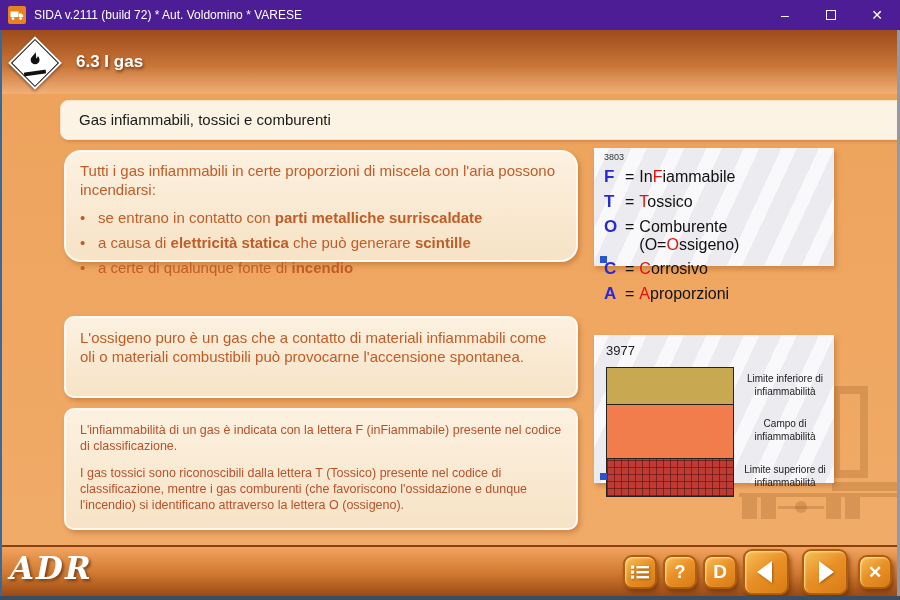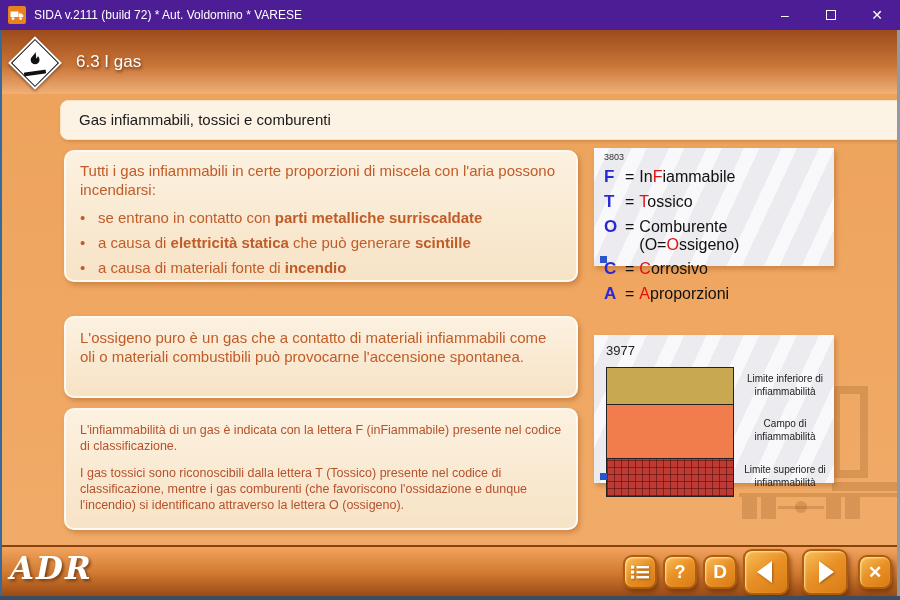--- a/index.html
+++ b/index.html
@@ -18,34 +18,34 @@
   .controls { margin-left:auto; display:flex; height:100%; }
   .ctrl { width:46px; height:100%; display:flex; align-items:center; justify-content:center; font-size:14px; color:#fff; }
   .ctrl-max span { display:block; width:10px; height:10px; border:1px solid #fff; }
 
   
   .header { position:absolute; top:30px; left:0; right:0; height:64px; background:linear-gradient(180deg,#9c4b1b 0%,#c97437 55%,#f0b077 100%); }
   .placard { position:absolute; left:16px; top:14px; width:38px; height:38px; background:#fff; transform:rotate(45deg); box-shadow:1px 1px 3px rgba(60,20,0,.55); }
   .placard-border { position:absolute; inset:2px; border:1px solid #111; }
   .placard-art { position:absolute; left:16px; top:14px; width:38px; height:38px; display:flex; flex-direction:column; align-items:center; justify-content:center; z-index:2; }
   .flame-bar { width:22px; height:4px; background:#111; transform:rotate(-8deg); margin-top:3px; border-radius:1px; }
-  .header-title { position:absolute; left:76px; top:50%; transform:translateY(-50%); font-size:17px; font-weight:normal; color:#fff; text-shadow:1px 2px 3px rgba(60,20,0,.65); }
+  .header-title { position:absolute; left:76px; top:50%; transform:translateY(-50%); font-size:17px; font-weight:bold; color:#fff; text-shadow:1px 2px 3px rgba(60,20,0,.65); }
 
   
   .content { position:absolute; top:94px; left:2px; right:3px; height:451px; background:linear-gradient(180deg,#eda35c,#f1ab68); overflow:hidden; }
 
   
   .wm { position:absolute; background:rgba(150,95,35,.28); }
   .wm-ring { background:transparent; border:8px solid rgba(150,95,35,.28); }
 
   .subtitle-box { position:absolute; left:58px; top:6px; width:896px; height:40px; background:#fcf3e4; border:1px solid #f8e3c8; border-radius:8px; box-shadow:1px 2px 3px rgba(150,80,20,.25); font-size:15px; color:#1a1a1a; line-height:38px; padding-left:18px; }
 
   .cbox { position:absolute; left:62px; width:514px; background:linear-gradient(180deg,#fcf1e0,#f7e3c6); border:2px solid #fefaf3; border-radius:10px; box-shadow:2px 3px 5px rgba(140,70,15,.35); color:#c05c28; }
   .box-intro { margin-bottom:9px; }
-  .cbox-1 { top:56px; height:132px; padding:10px 14px; font-size:15px; line-height:1.26; }
+  .cbox-1 { top:56px; height:112px; padding:10px 14px; font-size:15px; line-height:1.26;border-radius:17px; }
   .bullet-row { display:flex; margin-top:6px; }
   .bullet-marker { width:18px; flex:0 0 auto; text-align:left; }
   .cbox-2 { top:222px; height:82px; padding:11px 14px; font-size:15px; line-height:1.26; }
   .cbox-3 { top:314px; height:122px; padding:12px 14px; font-size:12.5px; line-height:1.28; color:#b5512b; }
   .cbox-3 .para2 { margin-top:11px; }
   .b { font-weight:bold; }
   .red { color:#e01111; }
 
   
   .panel { position:absolute; left:592px; width:240px; background:#f1f1f4; background-image:repeating-linear-gradient(115deg, rgba(255,255,255,.55) 0 14px, rgba(225,225,232,.35) 14px 34px); box-shadow:2px 3px 5px rgba(140,70,15,.35); }
@@ -142,21 +142,21 @@
       <div class="bullet-row">
         <span class="bullet-marker">•</span>
         <span><span>se entrano in contatto con </span><span class="b">parti metalliche surriscaldate</span></span>
       </div>
       <div class="bullet-row">
         <span class="bullet-marker">•</span>
         <span><span>a causa di </span><span class="b">elettricità statica</span><span> che può generare </span><span class="b">scintille</span></span>
       </div>
       <div class="bullet-row">
         <span class="bullet-marker">•</span>
-        <span><span>a causa di materiali fonte di </span><span class="b">incendio</span></span>
+        <span><span>a certe di qualunque fonte di </span><span class="b">incendio</span></span>
       </div>
     </div>
 
     <div class="cbox cbox-3">
       <div class="para1">L'infiammabilità di un gas è indicata con la lettera F (inFiammabile) presente nel codice di classificazione.</div>
       <div class="para2">I gas tossici sono riconoscibili dalla lettera T (Tossico) presente nel codice di classificazione, mentre i gas comburenti (che favoriscono l'ossidazione e dunque l'incendio) si identificano attraverso la lettera O (ossigeno).</div>
     </div>
 
     <div class="cbox cbox-2">
       <div>L'ossigeno puro è un gas che a contatto di materiali infiammabili come oli o materiali combustibili può provocarne l'accensione spontanea.</div>

